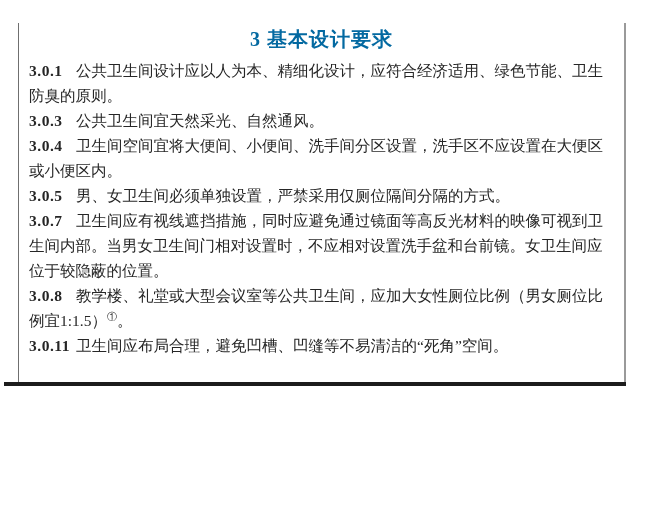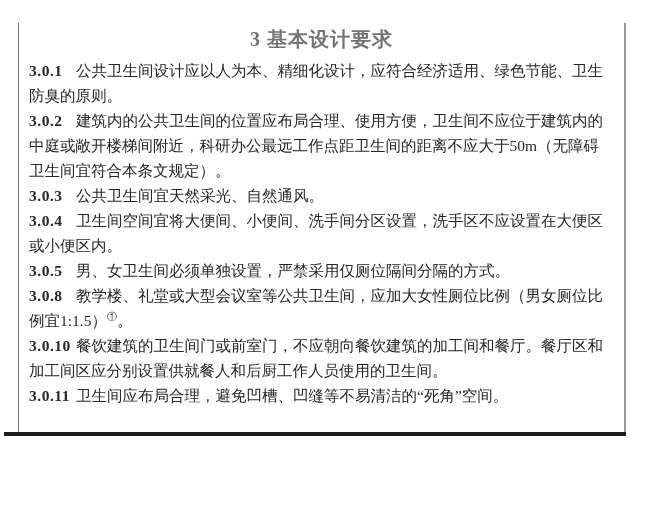--- a/index.html
+++ b/index.html
@@ -32,21 +32,21 @@
     box-sizing: border-box;
   }
   .doc-title {
     margin: 0;
     padding-top: 3px;
     height: 26px;
     line-height: 26px;
     text-align: center;
     font-size: 20px;
     font-weight: bold;
-    color: #737373;
+    color: #0369a1;
     letter-spacing: 1px;
   }
   .clause-list {
     padding: 6px 14px 24px 10px;
     font-size: 15.5px;
     line-height: 25px;
     color: #262626;
   }
   .clause {
     margin: 0;
@@ -66,25 +66,24 @@
 </style>
 </head>
 <body>
 
 <div class="page">
   <div class="doc">
     <div class="doc-inner">
       <h1 class="doc-title">3 基本设计要求</h1>
       <div class="clause-list">
           <p class="clause"><b class="cnum">3.0.1</b><span class="ctext">公共卫生间设计应以人为本、精细化设计，应符合经济适用、绿色节能、卫生防臭的原则。</span></p>
-          <p class="clause"><b class="cnum">3.0.2</b><span class="ctext">建筑内的公共卫生间的位置应布局合理、使用方便，卫生间不应位于建筑内的中庭或敞开楼梯间附近，科研办公最远工作点距卫生间的距离不应大于50m（无障碍卫生间宜符合本条文规定）。</span></p>
           <p class="clause"><b class="cnum">3.0.3</b><span class="ctext">公共卫生间宜天然采光、自然通风。</span></p>
           <p class="clause"><b class="cnum">3.0.4</b><span class="ctext">卫生间空间宜将大便间、小便间、洗手间分区设置，洗手区不应设置在大便区或小便区内。</span></p>
           <p class="clause"><b class="cnum">3.0.5</b><span class="ctext">男、女卫生间必须单独设置，严禁采用仅厕位隔间分隔的方式。</span></p>
+          <p class="clause"><b class="cnum">3.0.7</b><span class="ctext">卫生间应有视线遮挡措施，同时应避免通过镜面等高反光材料的映像可视到卫生间内部。当男女卫生间门相对设置时，不应相对设置洗手盆和台前镜。女卫生间应位于较隐蔽的位置。</span></p>
           <p class="clause"><b class="cnum">3.0.8</b><span class="ctext">教学楼、礼堂或大型会议室等公共卫生间，应加大女性厕位比例（男女厕位比例宜1:1.5）</span><sup>①</sup><span>。</span></p>
-          <p class="clause"><b class="cnum">3.0.10</b><span class="ctext">餐饮建筑的卫生间门或前室门，不应朝向餐饮建筑的加工间和餐厅。餐厅区和加工间区应分别设置供就餐人和后厨工作人员使用的卫生间。</span></p>
           <p class="clause"><b class="cnum">3.0.11</b><span class="ctext">卫生间应布局合理，避免凹槽、凹缝等不易清洁的“死角”空间。</span></p>
         </div>
 
     </div>
   </div>
 
 </div>
 
 </body></html>

